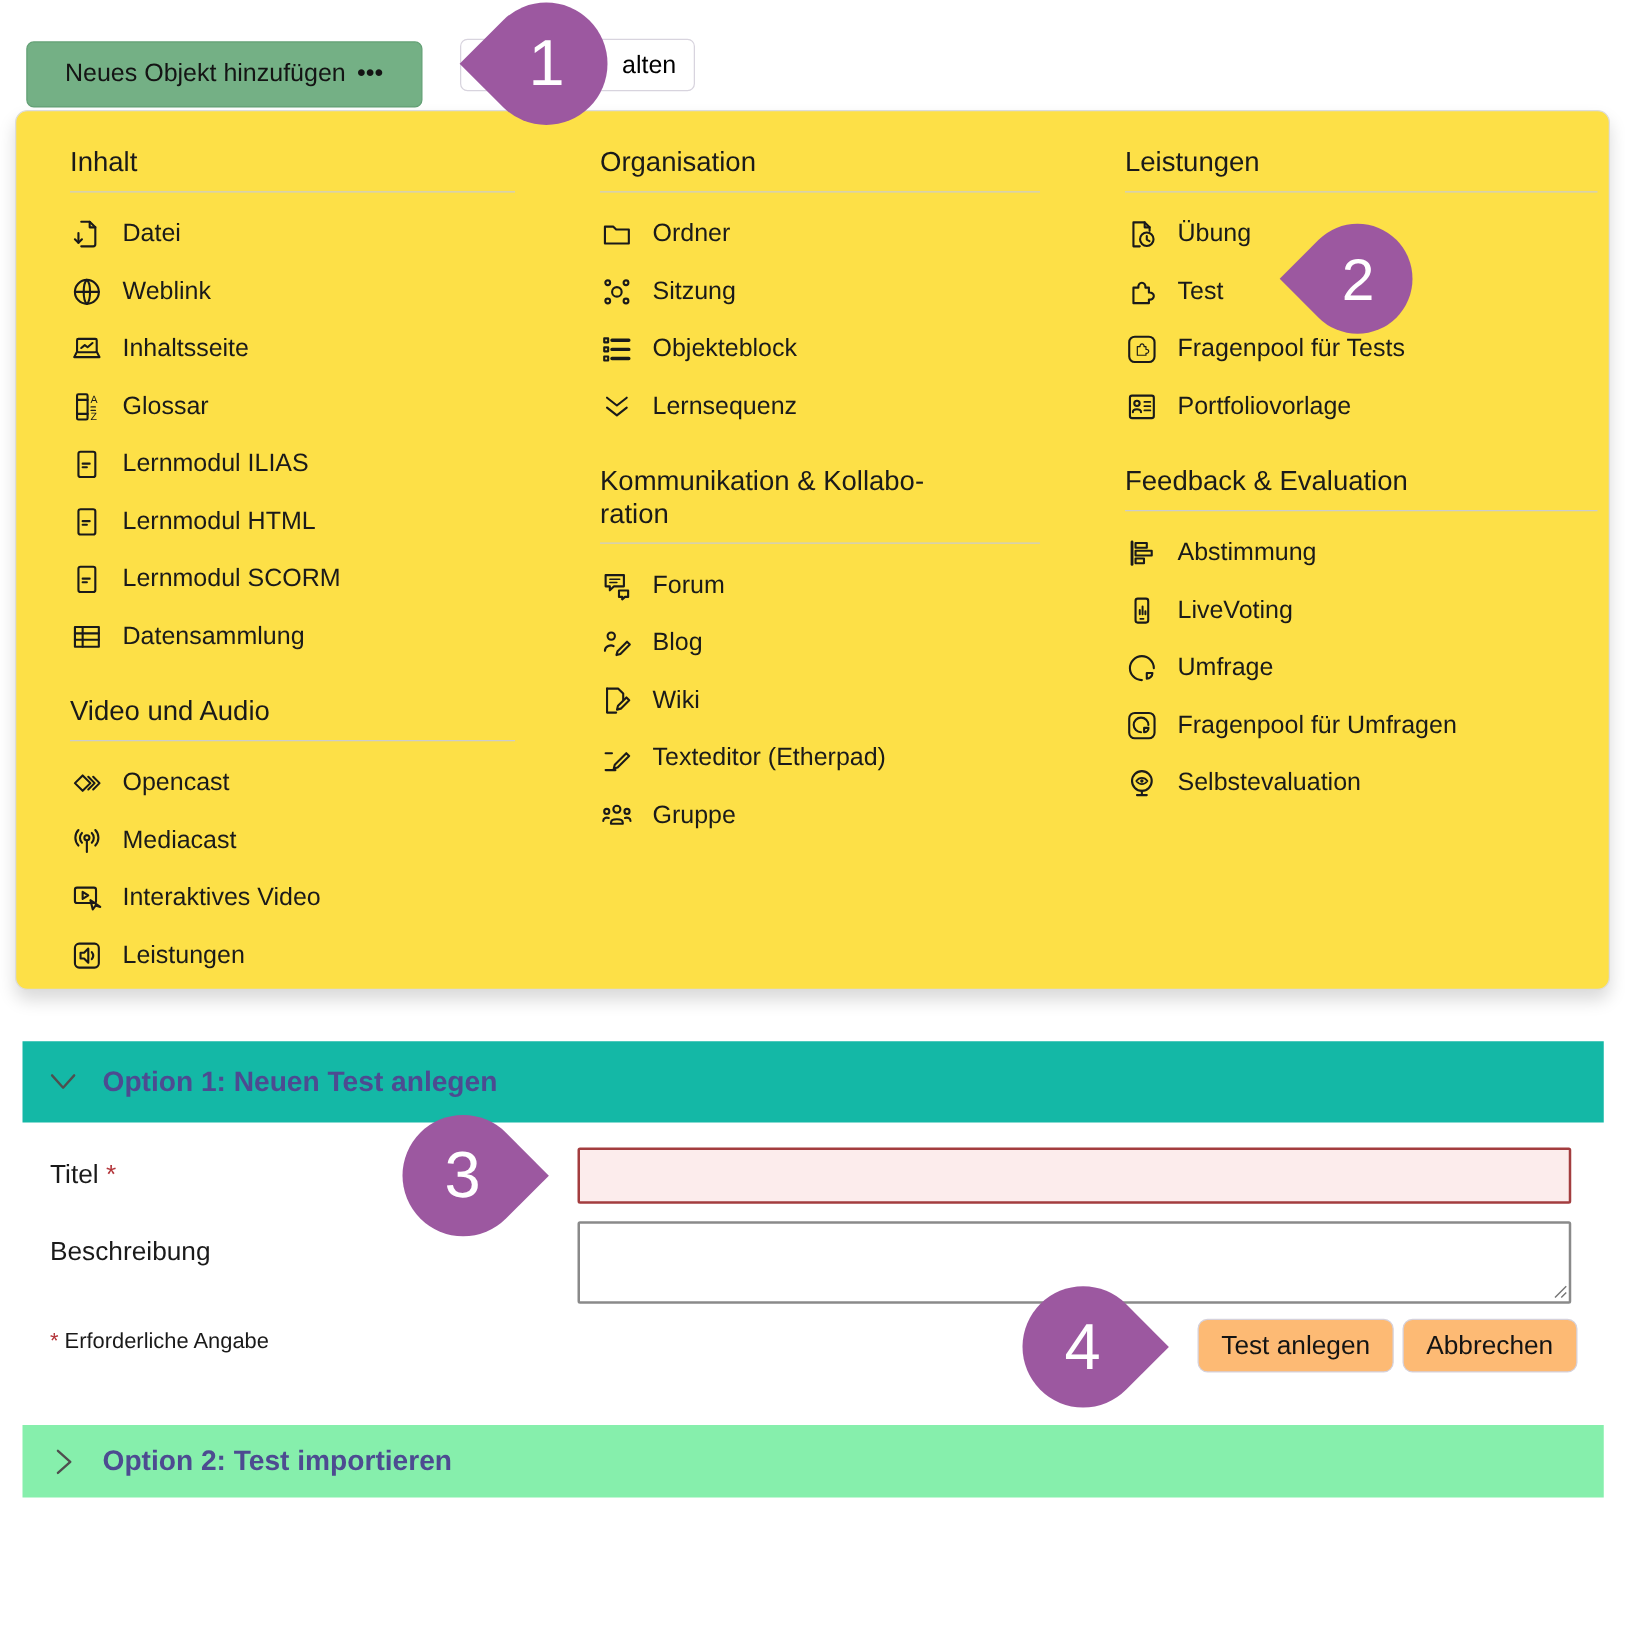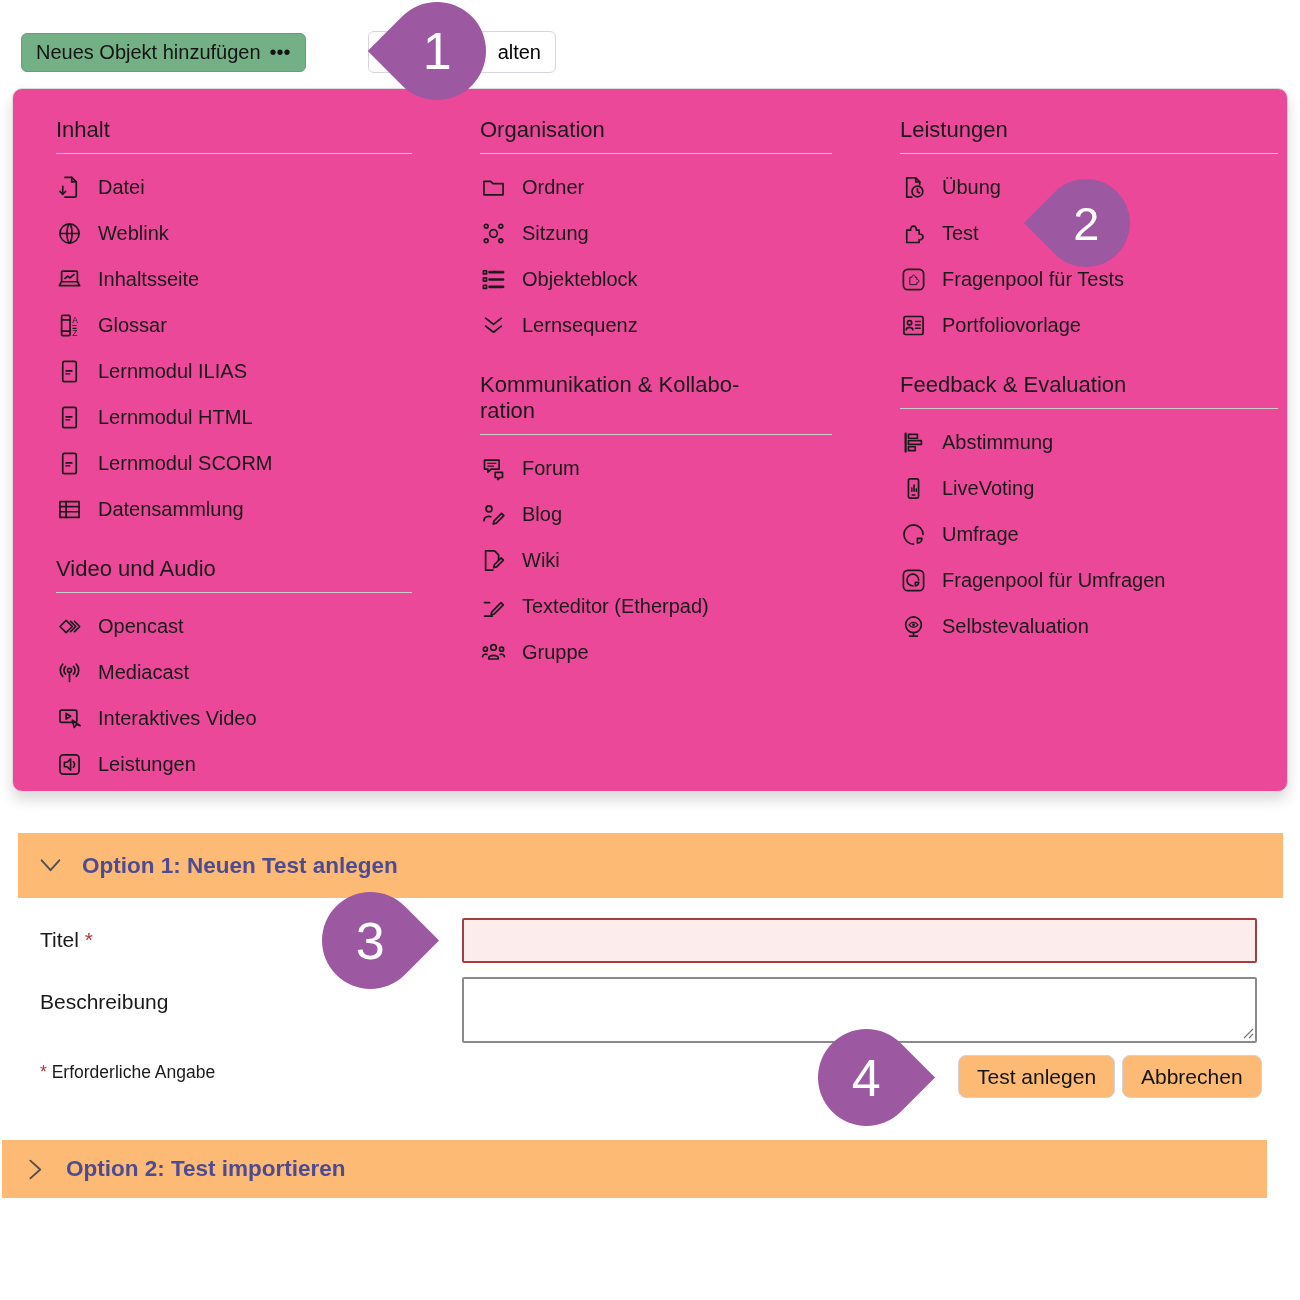--- a/index.html
+++ b/index.html
@@ -1,31 +1,31 @@
 <!DOCTYPE html>
 <html lang="de"><head>
 <meta charset="utf-8">
 <style>
   * { margin:0; padding:0; box-sizing:border-box; }
   html,body { width:1300px; height:1300px; background:#ffffff;
     font-family:"Liberation Sans", sans-serif; color:#1a1a1a; overflow:hidden; }
   #stage { position:relative; width:1300px; height:1300px; }
 
   
-  #toolbar-add-btn { position:absolute; left:21px; top:33px; height:39px;
+  #toolbar-add-btn { position:absolute; left:21px; top:33px; height:53px;
     background:#74b085; border:1px solid #63a075; border-radius:6px;
-    color:#141414; font-size:20px; padding:0 14px; display:inline-flex;
+    color:#141414; font-size:20px; padding:0 30px; display:inline-flex;
     align-items:center; gap:9px; cursor:pointer; }
   #toolbar-hidden-btn { position:absolute; left:368px; top:31px; width:188px; height:42px;
     background:#fff; border:1px solid #d8d4de; border-radius:6px; font-size:20px;
     display:flex; align-items:center; justify-content:flex-end; padding-right:14px; cursor:pointer; }
 
   
   #menu-panel { position:absolute; left:12px; top:88px; width:1276px; height:704px;
-    background:#ec4899; border:1px solid #dcdcdc; border-radius:10px;
+    background:#fde047; border:1px solid #dcdcdc; border-radius:10px;
     box-shadow:0 8px 14px rgba(0,0,0,.15); }
   .menu-col { position:absolute; top:20px; }
   .col1 { left:43px;  width:356px; }
   .col2 { left:467px; width:352px; }
   .col3 { left:887px; width:378px; }
   .menu-section-title { font-size:22px; padding:8px 0 10px; border-bottom:1px solid #cccccc;
     margin-bottom:10px; }
   .menu-section-title + .menu-item { margin-top:2px; }
   .menu-section-title:not(:first-child) { margin-top:16px; }
   .menu-section-title .tw { display:block; max-width:280px; }
@@ -45,22 +45,22 @@
   #marker-2 { left:1042px; top:179px; width:88px; height:88px; }
   #marker-2 span { font-size:47px; }
   #marker-3 { left:322px; top:892px;  width:97px; height:97px; }
   #marker-4 { left:818px; top:1029px; width:97px; height:97px; }
 
   
   .option-bar { position:absolute; display:flex; align-items:center; gap:19px;
     padding-left:20px; cursor:pointer; }
   .option-bar svg { width:25px; height:25px; flex:none; }
   .option-title { color:#4d4b91; font-weight:700; font-size:22.5px; }
-  #option1-bar { left:18px; top:833px;  width:1265px; height:65px; background:#fdba74; }
-  #option2-bar { left:2px; top:1140px; width:1265px; height:58px; background:#fdba74; }
+  #option1-bar { left:18px; top:833px;  width:1265px; height:65px; background:#14b8a6; }
+  #option2-bar { left:18px; top:1140px; width:1265px; height:58px; background:#86efac; }
   #option3-bar { left:18px; top:1222px; width:1265px; height:58px; background:#f3f2f6; }
 
   
   .form-label { position:absolute; font-size:21px; }
   #title-label { left:40px; top:928px; }
   #desc-label  { left:40px; top:990px; }
   .req { color:#b3353a; }
   #title-input { position:absolute; left:462px; top:918px; width:795px; height:45px;
     background:#fcecec; border:2px solid #a33d3f; border-radius:2px; font-size:20px;
     padding:0 10px; font-family:"Liberation Sans",sans-serif; }

